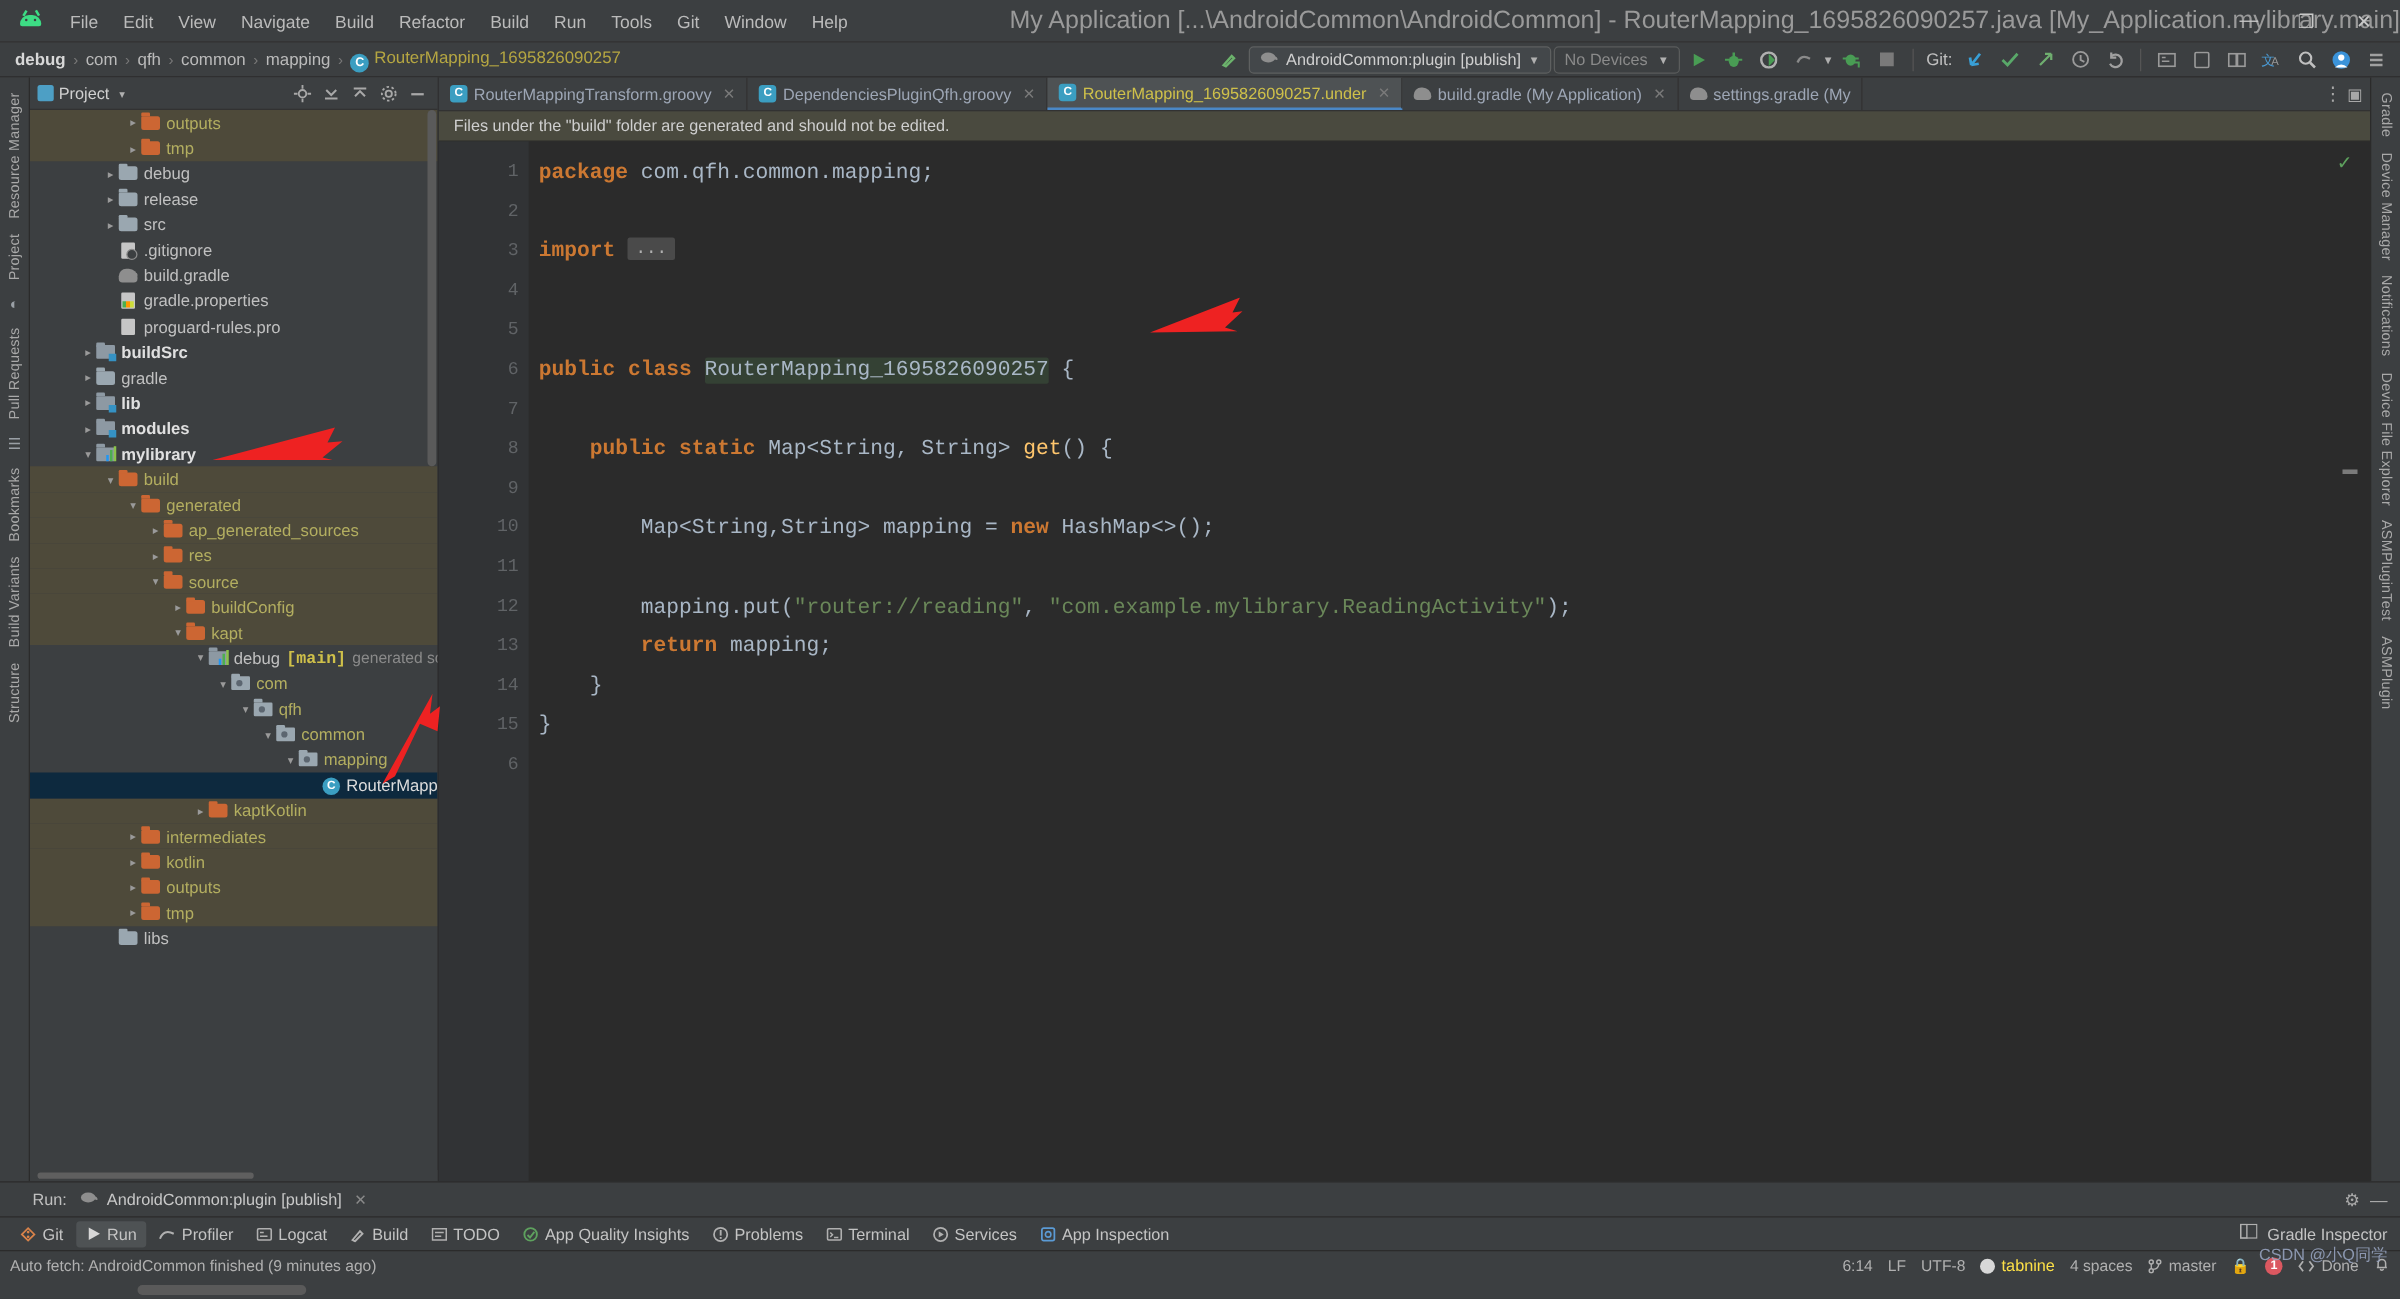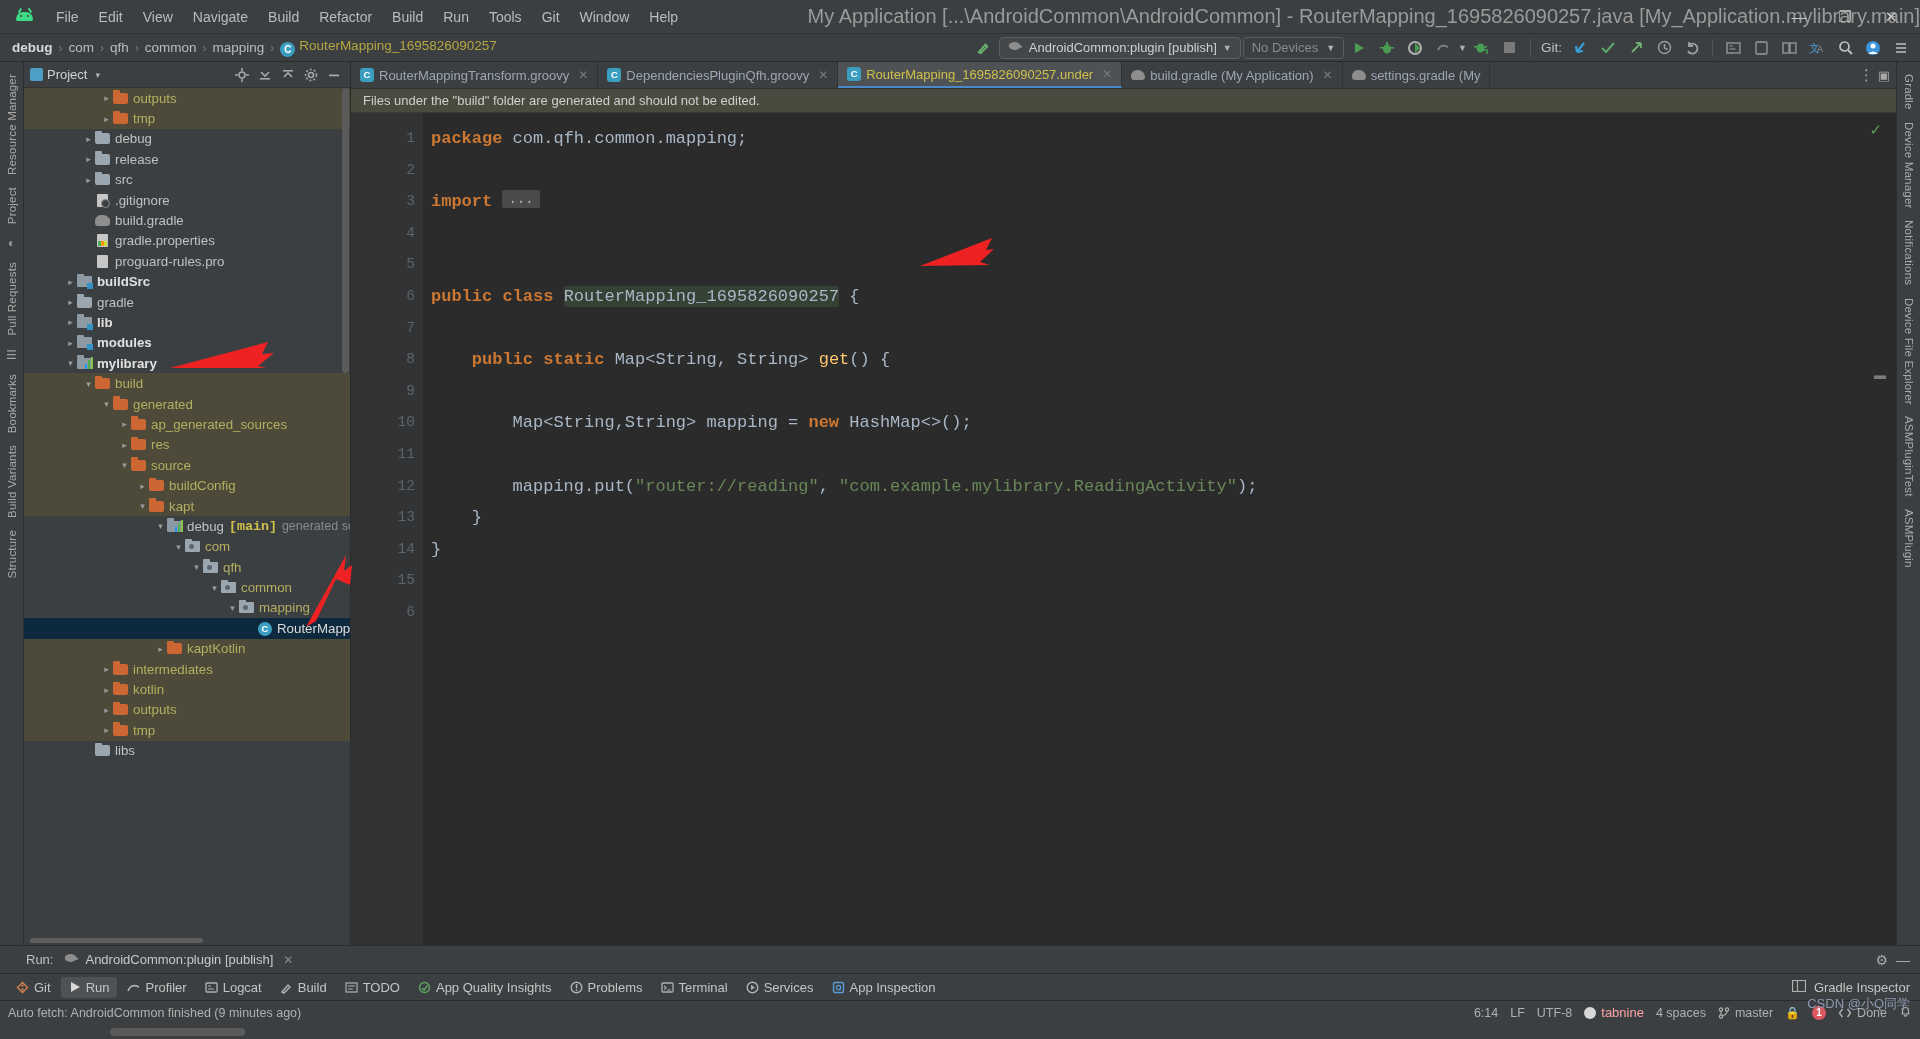--- a/index.html
+++ b/index.html
@@ -240,21 +240,21 @@
   .tw.active { background: #4e5254; }
   .tw-right { margin-left: auto; display: flex; align-items: center; gap: 8px; padding-right: 10px; }
 
   .status-row {
     height: 24px; background: #3c3f41; display: flex; align-items: center;
     flex: 0 0 24px; border-top: 1px solid #2b2b2b; padding-left: 8px; font-size: 12.5px;
     color: #b0b0b0;
   }
   .status-right { margin-left: auto; display: flex; align-items: center; gap: 12px; padding-right: 8px; }
   .sbadge { display:flex; align-items:center; gap:5px; }
-  .tabnine { display:flex; align-items:center; gap:5px; color:#fca5a5; font-size:13px; }
+  .tabnine { display:flex; align-items:center; gap:5px; color:#fde047; font-size:13px; }
   .tn-dot { width:12px; height:12px; border-radius:50%; background:#d8d8d8; }
   .lock-ic { color:#c8a03c; font-size:12px; }
   .err-dot { width:14px; height:14px; border-radius:50%; background:#db5860; color:#fff;
              font-size:10px; line-height:14px; text-align:center; font-weight:bold; }
   .bottom-scroll { height: 15px; background: #3c3f41; display:flex; align-items:center; flex:0 0 15px; }
   .bottom-scroll .thumb { height:8px; background:#5a5a5a; border-radius:4px; margin-left:110px; width:135px; }
   .wm { position:absolute; right: 10px; bottom: 26px; font-size: 13px; color:#9aa7c4; opacity:.85; }
 </style>
 </head>
 <body>
@@ -823,20 +823,21 @@
             <div class="cline"><span class="kw">import</span><span class="pl"> </span><span class="dots">...</span></div>
             <div class="cline"></div>
             <div class="cline"></div>
             <div class="cline"><span class="kw">public class</span><span class="pl"> </span><span class="hlbox">RouterMapping_1695826090257</span><span class="pl"> {</span></div>
             <div class="cline"></div>
             <div class="cline"><span class="pl">    </span><span class="kw">public static</span><span class="pl"> Map&lt;String, String&gt; </span><span class="fn">get</span><span class="pl">() {</span></div>
             <div class="cline"></div>
             <div class="cline"><span class="pl">        Map&lt;String,String&gt; mapping = </span><span class="kw">new</span><span class="pl"> </span><span class="type">HashMap</span><span class="pl">&lt;&gt;();</span></div>
             <div class="cline"></div>
             <div class="cline"><span class="pl">        mapping.put(</span><span class="str">"router://reading"</span><span class="pl">, </span><span class="str">"com.example.mylibrary.ReadingActivity"</span><span class="pl">);</span></div>
+            <div class="cline"><span class="pl">        </span><span class="kw">return</span><span class="pl"> mapping;</span></div>
             <div class="cline"><span class="pl">    }</span></div>
             <div class="cline"><span class="pl">}</span></div>
             <div class="cline"></div>
           </div>
         <div class="insp-ok">✓</div>
         <div class="right-marks">▬</div>
       </div>
     </div>
 
     <div class="vstrip right">

